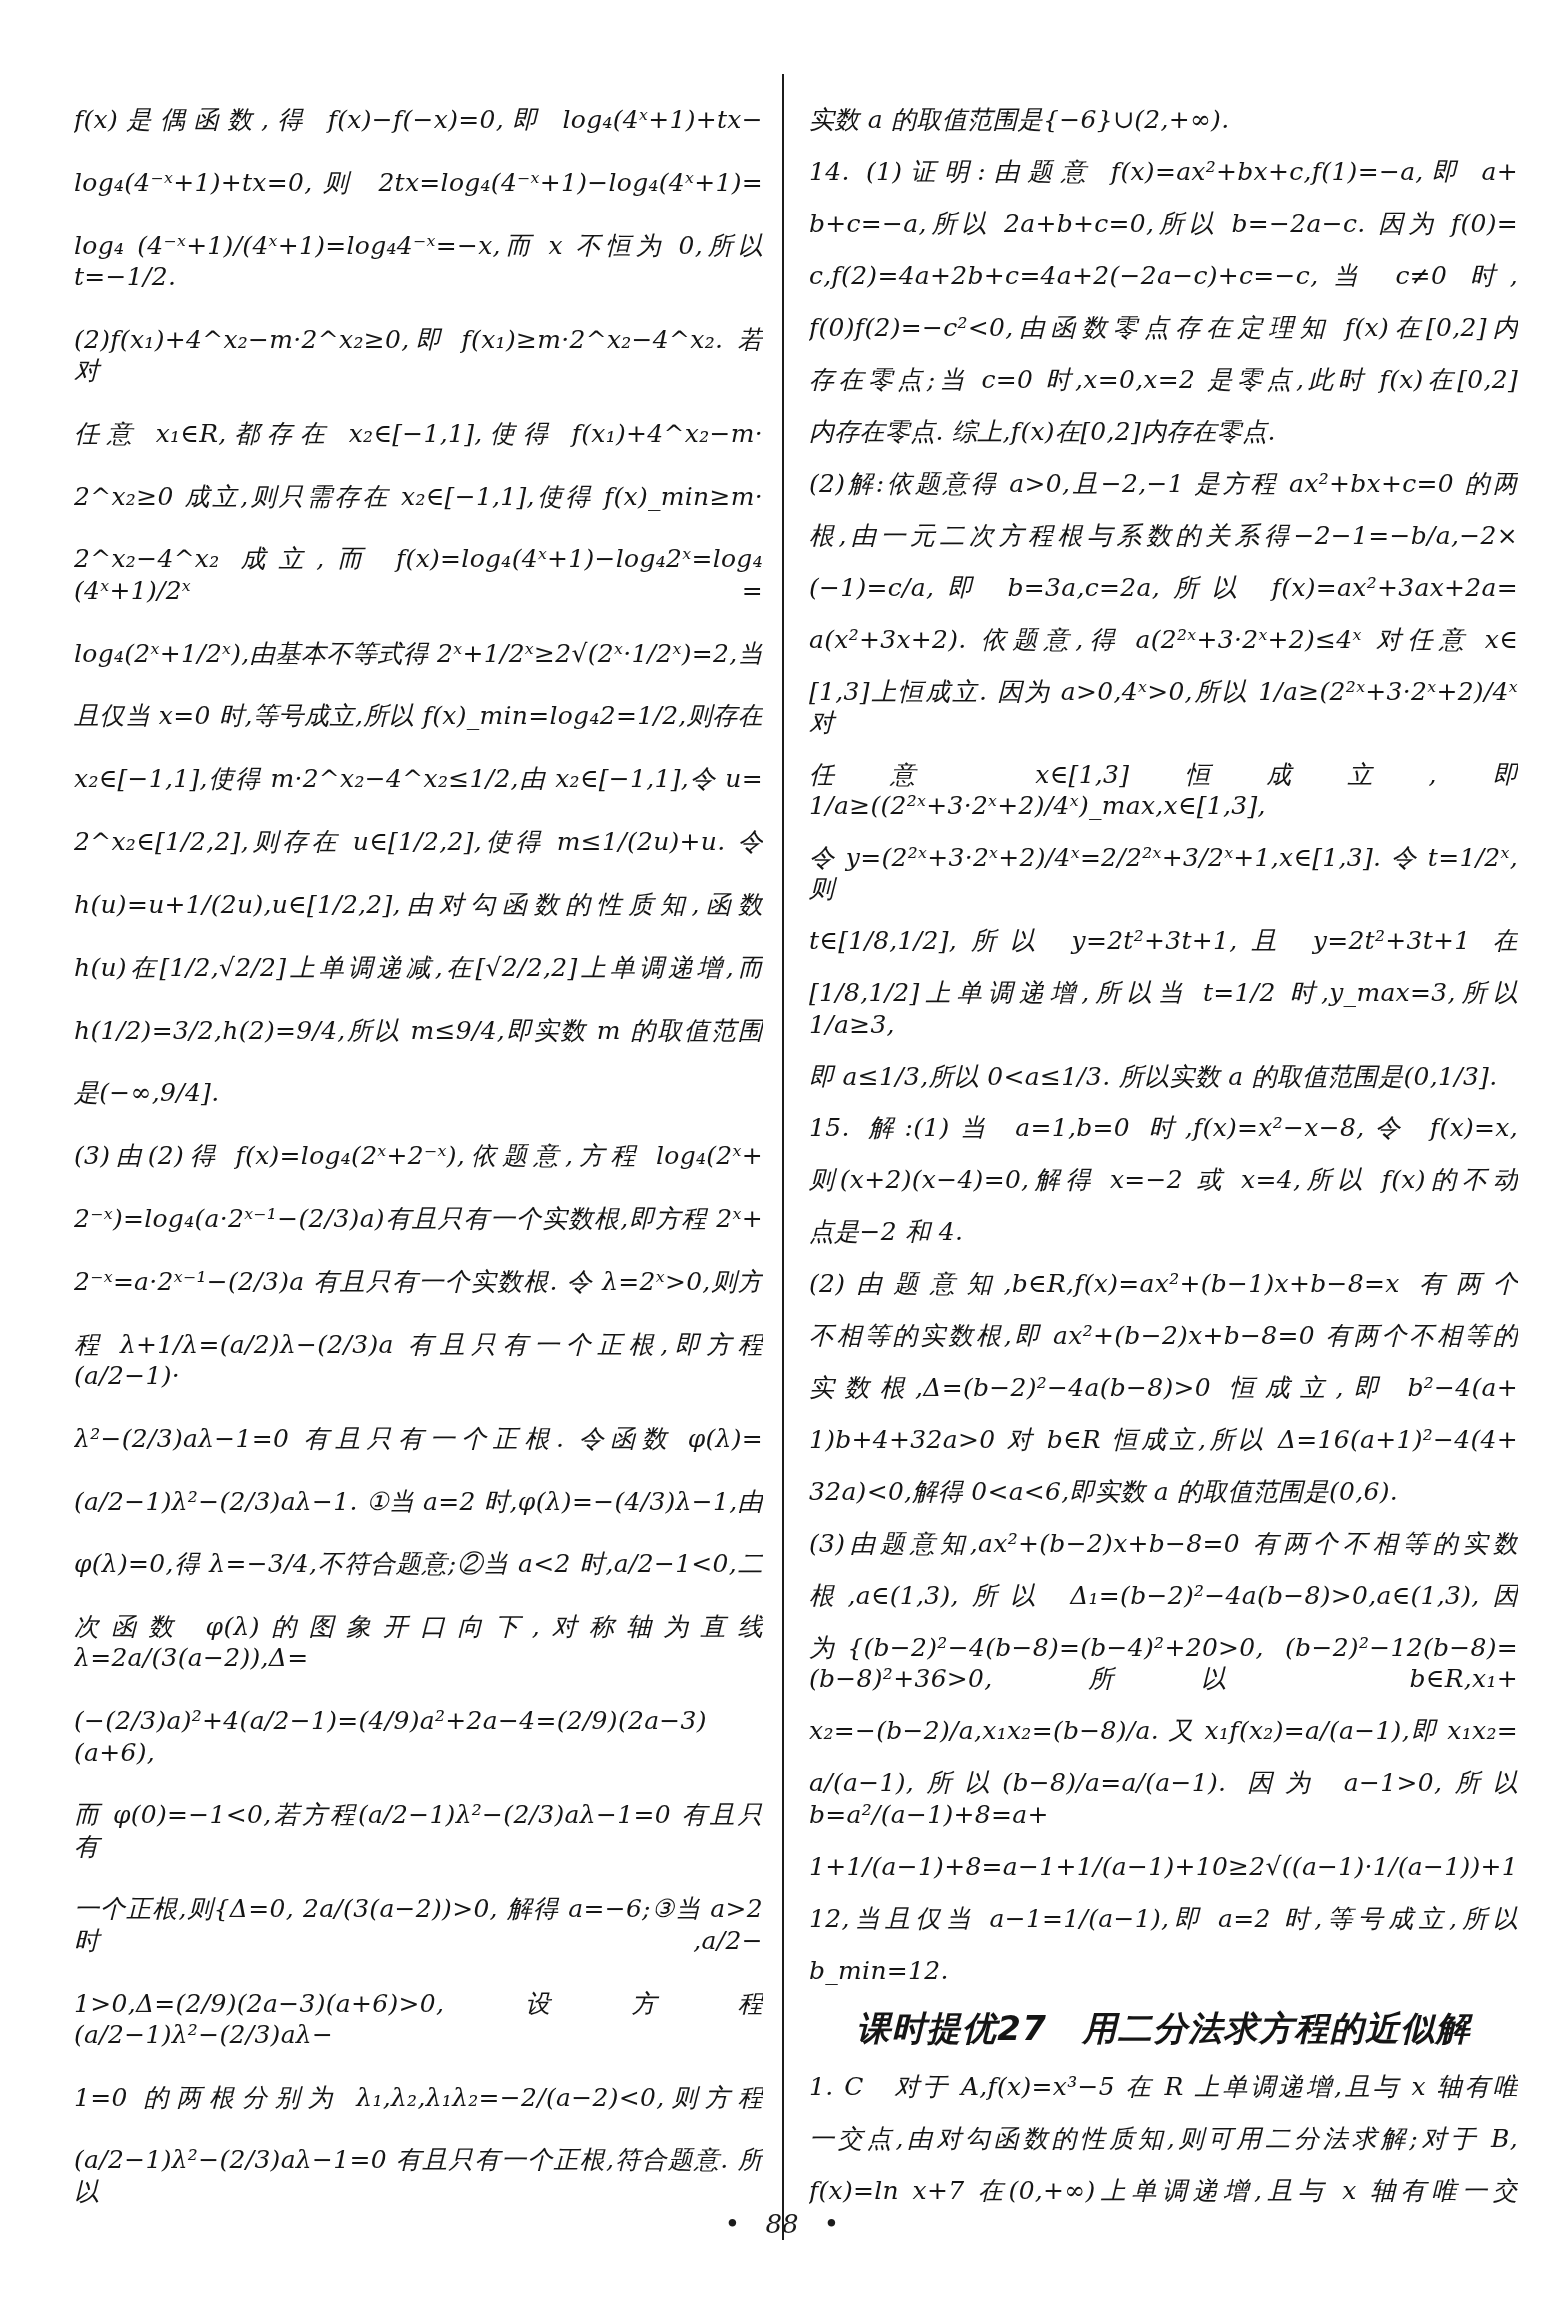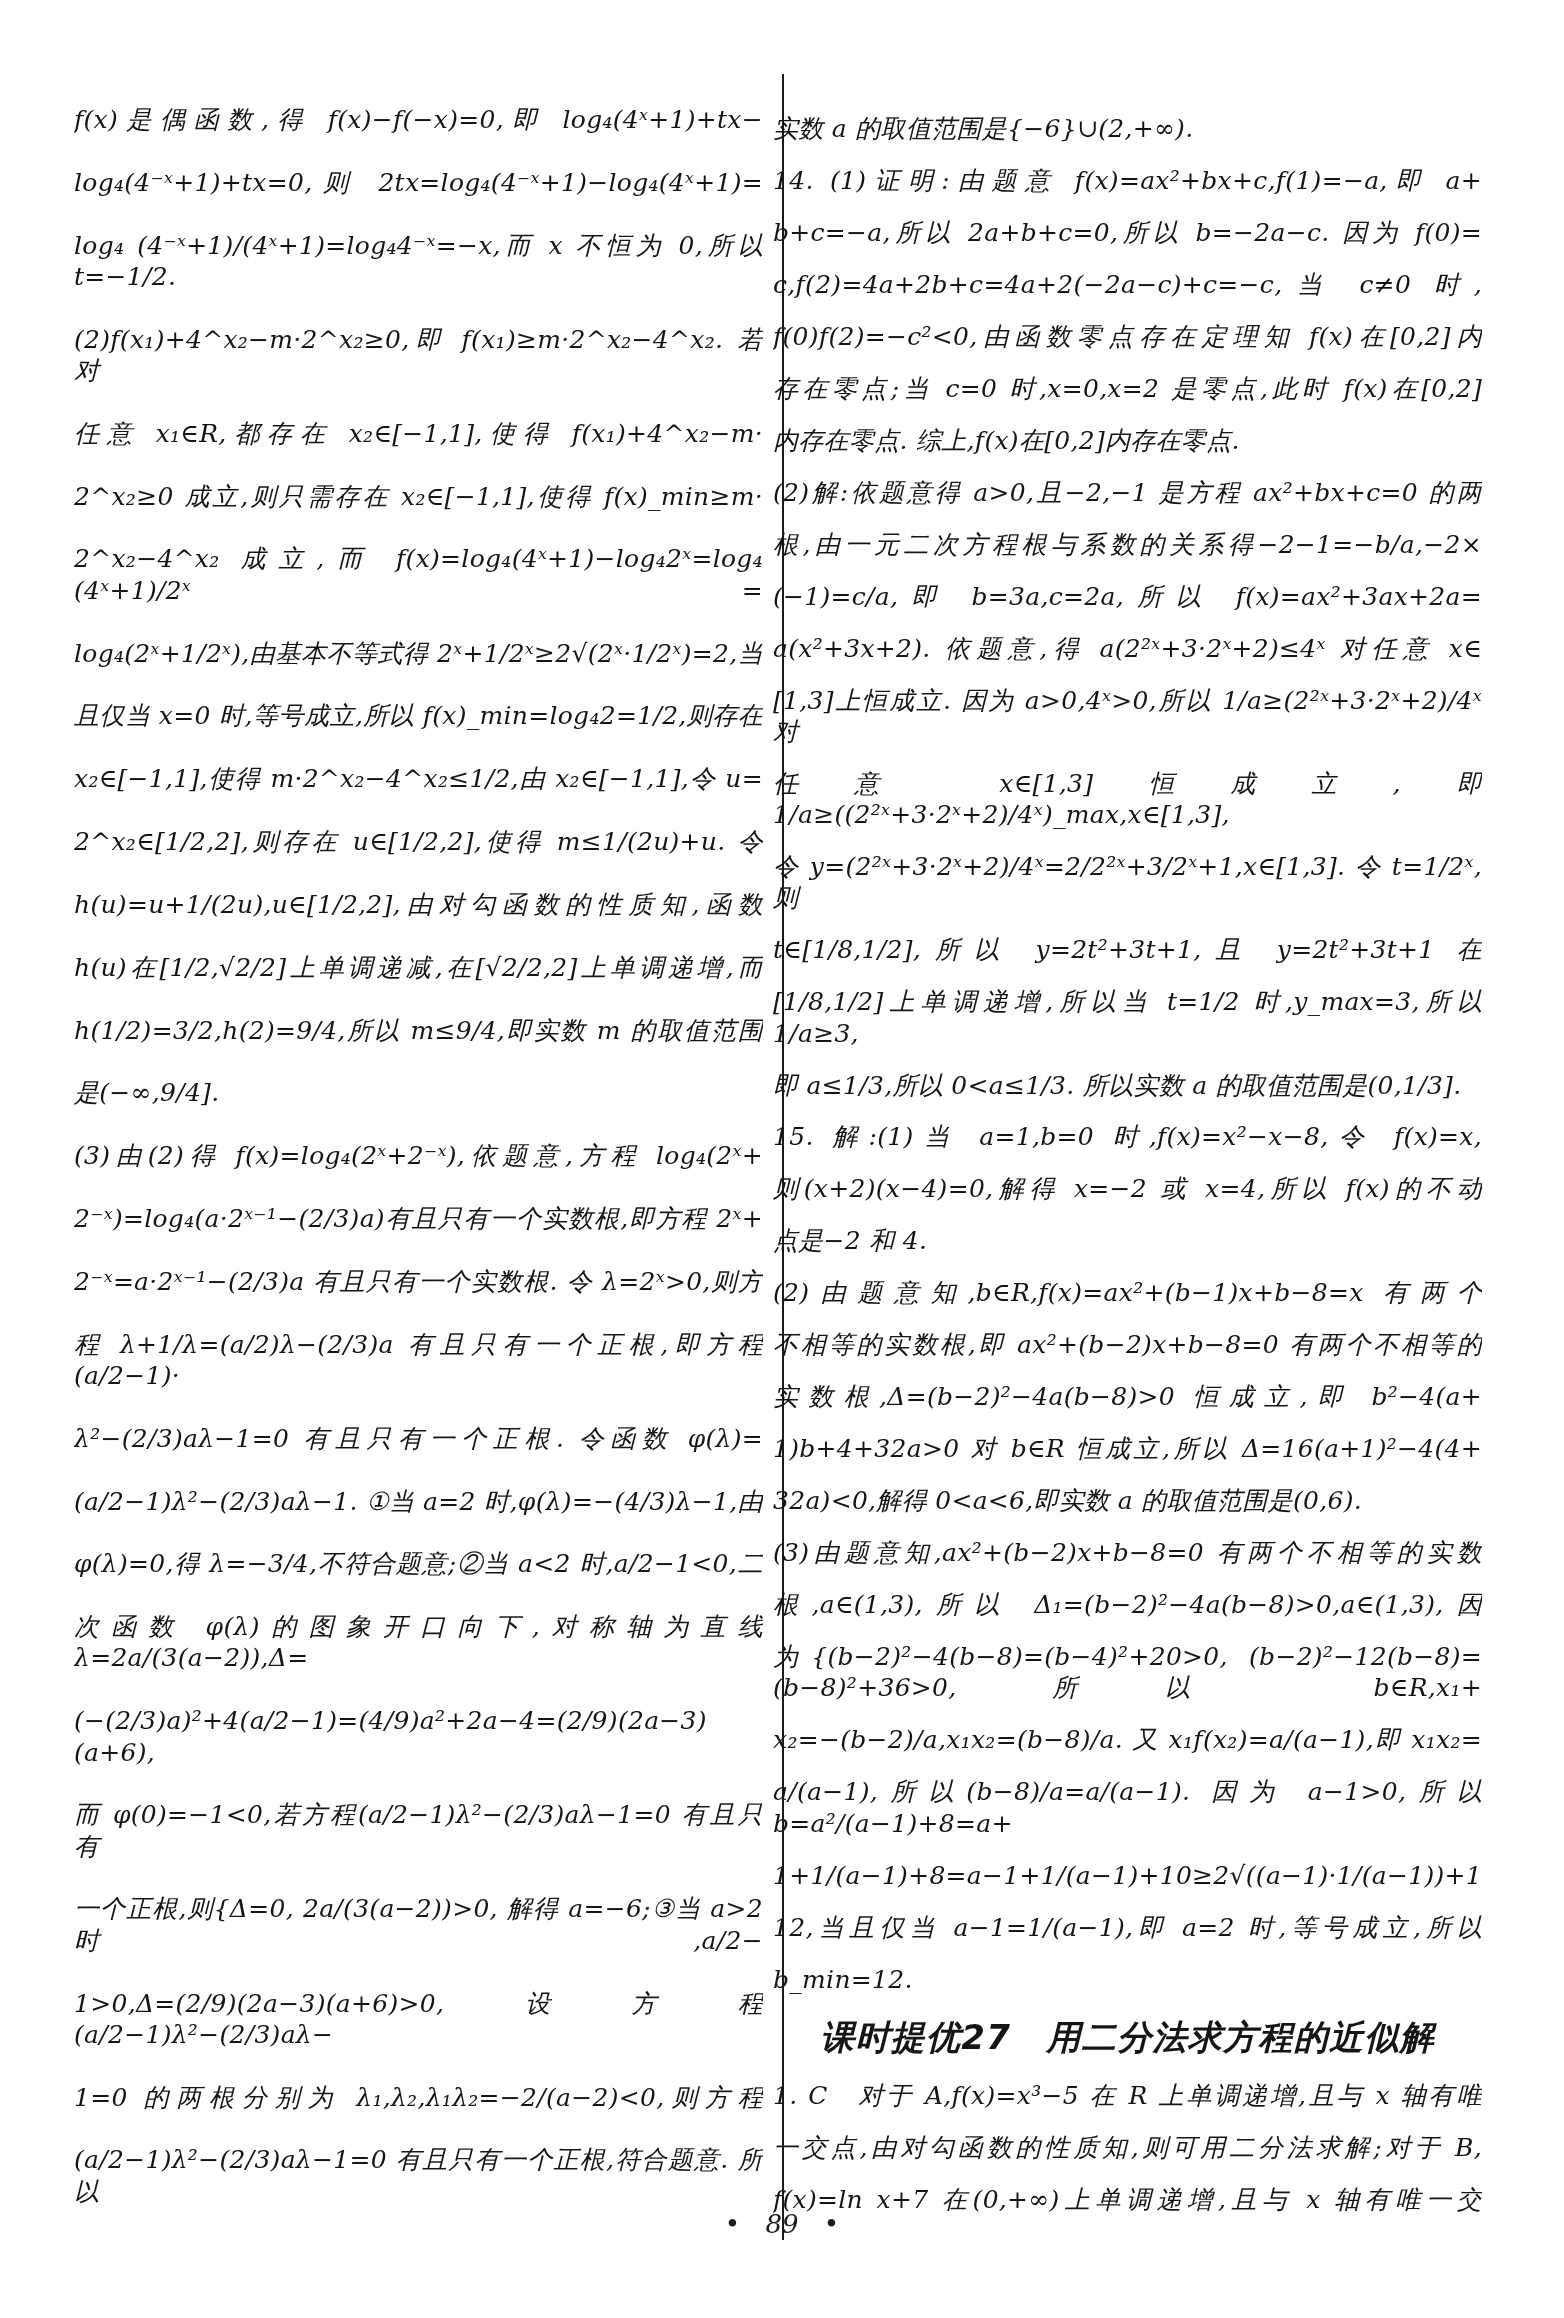--- a/index.html
+++ b/index.html
@@ -14,21 +14,21 @@
   }
   .col {
     position:absolute;
     top:104px;
     height:2103px;
     display:flex;
     flex-direction:column;
     justify-content:space-between;
   }
   .col-left  { left:74px;  width:689px; }
-  .col-right { left:773px; width:709px;margin-top:9px; }
+  .col-right { left:809px; width:709px; }
   .line-list { display:contents; }
   .line {
     font-size:25px;
     line-height:1.25;
     text-align:justify;
     text-align-last:justify;
     letter-spacing:0.3px;
     overflow:hidden;
     max-height:66px;
   }
@@ -70,16 +70,16 @@
   </div>
 
   <div class="divider"></div>
 
   <div class="col col-right">
     <div class="line-list"><div class="line end">实数 a 的取值范围是{−6}∪(2,+∞).</div><div class="line">14. (1)证明:由题意 f(x)=ax²+bx+c,f(1)=−a,即 a+</div><div class="line">b+c=−a,所以 2a+b+c=0,所以 b=−2a−c. 因为 f(0)=</div><div class="line">c,f(2)=4a+2b+c=4a+2(−2a−c)+c=−c,当 c≠0 时,</div><div class="line">f(0)f(2)=−c²&lt;0,由函数零点存在定理知 f(x)在[0,2]内</div><div class="line">存在零点;当 c=0 时,x=0,x=2 是零点,此时 f(x)在[0,2]</div><div class="line end">内存在零点. 综上,f(x)在[0,2]内存在零点.</div><div class="line">(2)解:依题意得 a&gt;0,且−2,−1 是方程 ax²+bx+c=0 的两</div><div class="line">根,由一元二次方程根与系数的关系得−2−1=−b/a,−2×</div><div class="line">(−1)=c/a,即 b=3a,c=2a,所以 f(x)=ax²+3ax+2a=</div><div class="line">a(x²+3x+2). 依题意,得 a(2²ˣ+3·2ˣ+2)≤4ˣ 对任意 x∈</div><div class="line">[1,3]上恒成立. 因为 a&gt;0,4ˣ&gt;0,所以 1/a≥(2²ˣ+3·2ˣ+2)/4ˣ 对</div><div class="line">任意 x∈[1,3]恒成立,即 1/a≥((2²ˣ+3·2ˣ+2)/4ˣ)_max,x∈[1,3],</div><div class="line">令 y=(2²ˣ+3·2ˣ+2)/4ˣ=2/2²ˣ+3/2ˣ+1,x∈[1,3]. 令 t=1/2ˣ,则</div><div class="line">t∈[1/8,1/2],所以 y=2t²+3t+1,且 y=2t²+3t+1 在</div><div class="line">[1/8,1/2]上单调递增,所以当 t=1/2 时,y_max=3,所以 1/a≥3,</div><div class="line end">即 a≤1/3,所以 0&lt;a≤1/3. 所以实数 a 的取值范围是(0,1/3].</div><div class="line">15. 解:(1)当 a=1,b=0 时,f(x)=x²−x−8,令 f(x)=x,</div><div class="line">则(x+2)(x−4)=0,解得 x=−2 或 x=4,所以 f(x)的不动</div><div class="line end">点是−2 和 4.</div><div class="line">(2)由题意知,b∈R,f(x)=ax²+(b−1)x+b−8=x 有两个</div><div class="line">不相等的实数根,即 ax²+(b−2)x+b−8=0 有两个不相等的</div><div class="line">实数根,Δ=(b−2)²−4a(b−8)&gt;0 恒成立,即 b²−4(a+</div><div class="line">1)b+4+32a&gt;0 对 b∈R 恒成立,所以 Δ=16(a+1)²−4(4+</div><div class="line end">32a)&lt;0,解得 0&lt;a&lt;6,即实数 a 的取值范围是(0,6).</div><div class="line">(3)由题意知,ax²+(b−2)x+b−8=0 有两个不相等的实数</div><div class="line">根,a∈(1,3),所以 Δ₁=(b−2)²−4a(b−8)&gt;0,a∈(1,3),因</div><div class="line">为{(b−2)²−4(b−8)=(b−4)²+20&gt;0, (b−2)²−12(b−8)=(b−8)²+36&gt;0, 所以 b∈R,x₁+</div><div class="line">x₂=−(b−2)/a,x₁x₂=(b−8)/a. 又 x₁f(x₂)=a/(a−1),即 x₁x₂=</div><div class="line">a/(a−1),所以(b−8)/a=a/(a−1). 因为 a−1&gt;0,所以 b=a²/(a−1)+8=a+</div><div class="line">1+1/(a−1)+8=a−1+1/(a−1)+10≥2√((a−1)·1/(a−1))+10=</div><div class="line">12,当且仅当 a−1=1/(a−1),即 a=2 时,等号成立,所以</div><div class="line end">b_min=12.</div></div>
     <div class="section-heading">课时提优27　用二分法求方程的近似解</div>
     <div class="line-list"><div class="line">1. C　对于 A,f(x)=x³−5 在 R 上单调递增,且与 x 轴有唯</div><div class="line">一交点,由对勾函数的性质知,则可用二分法求解;对于 B,</div><div class="line">f(x)=ln x+7 在(0,+∞)上单调递增,且与 x 轴有唯一交</div></div>
   </div>
 
-  <div class="footer">• 89 •</div>
+  <div class="footer">• 88 •</div>
 
 </div>
 
 
 </body></html>

